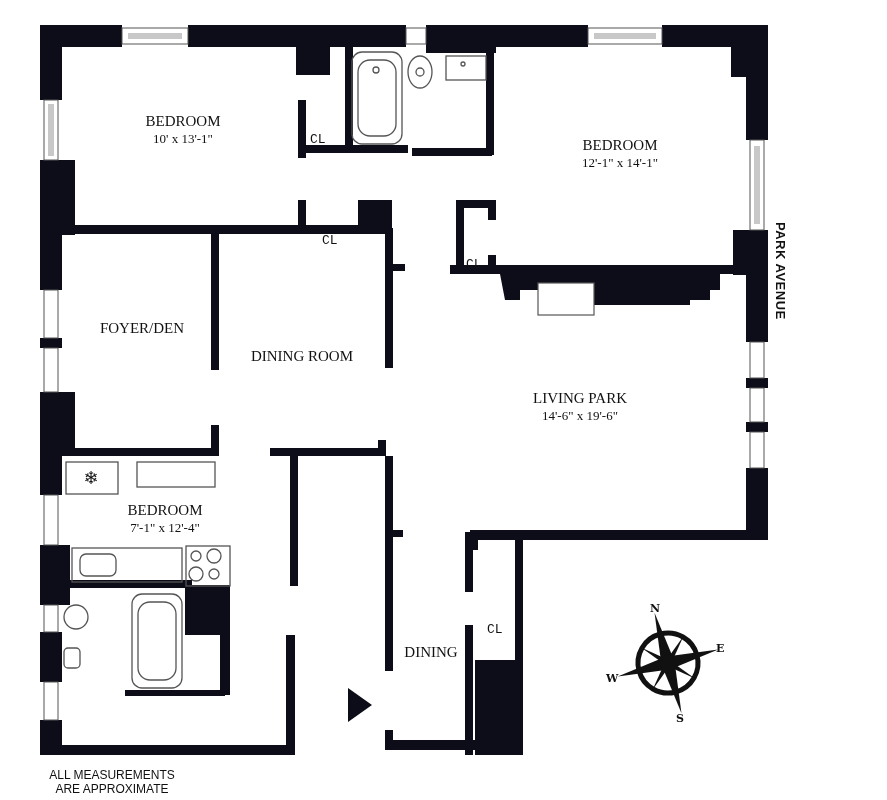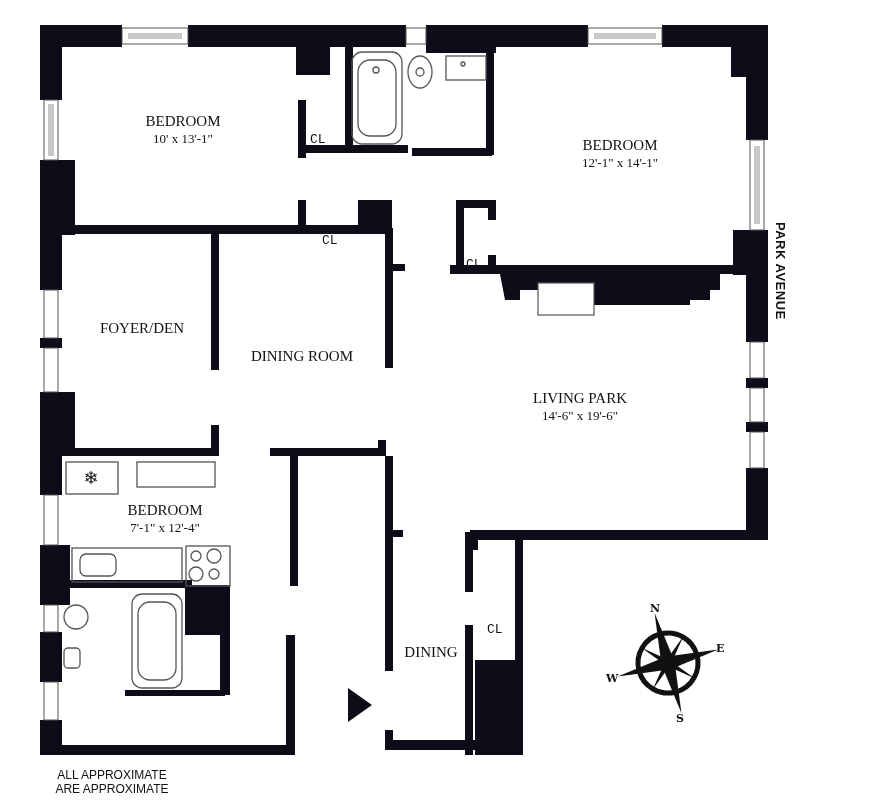--- a/index.html
+++ b/index.html
@@ -196,15 +196,15 @@
 </div>
 
 <div class="lbl cl" style="left:310px;top:104px;">CL</div>
 <div class="lbl cl" style="left:322px;top:205px;">CL</div>
 <div class="lbl cl" style="left:466px;top:229px;">CL</div>
 <div class="lbl cl" style="left:487px;top:594px;">CL</div>
 
 <div class="street">PARK AVENUE</div>
 
 <div class="note">
-  <div>ALL APPROXIMATE</div>
+  <div>ALL MEASUREMENTS</div>
   <div>ARE APPROXIMATE</div>
 </div>
 
 </body></html>

